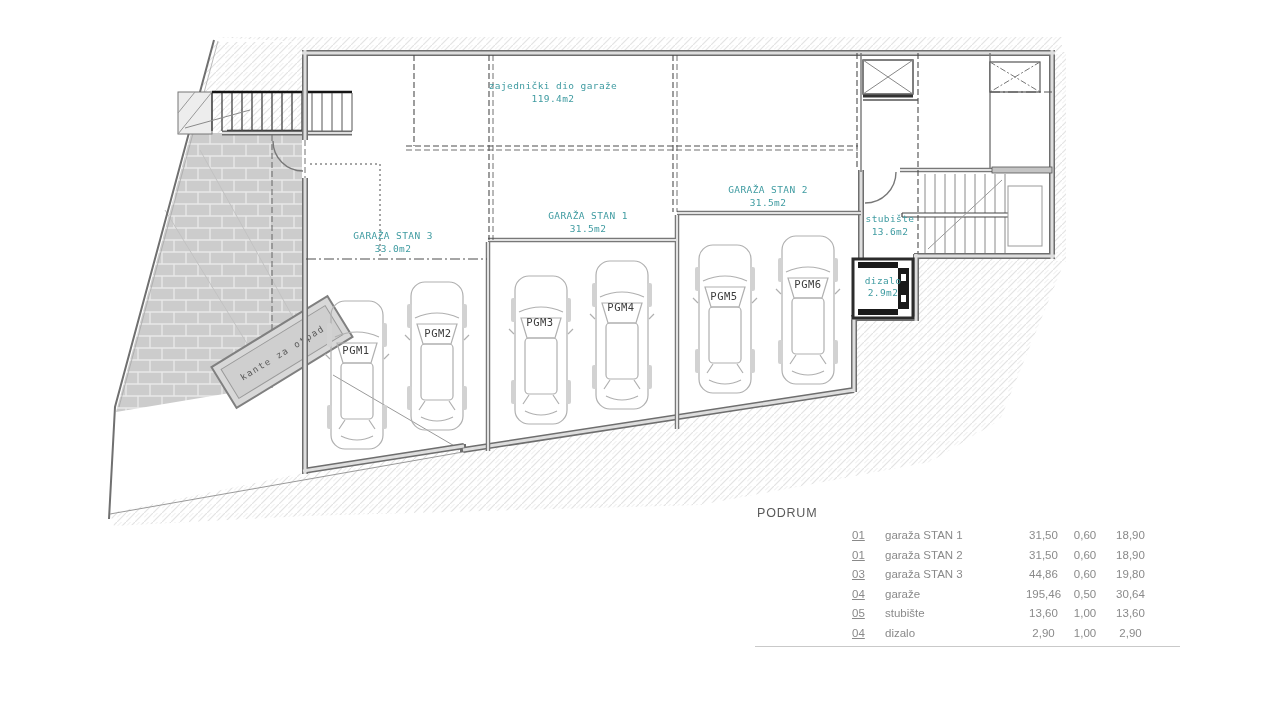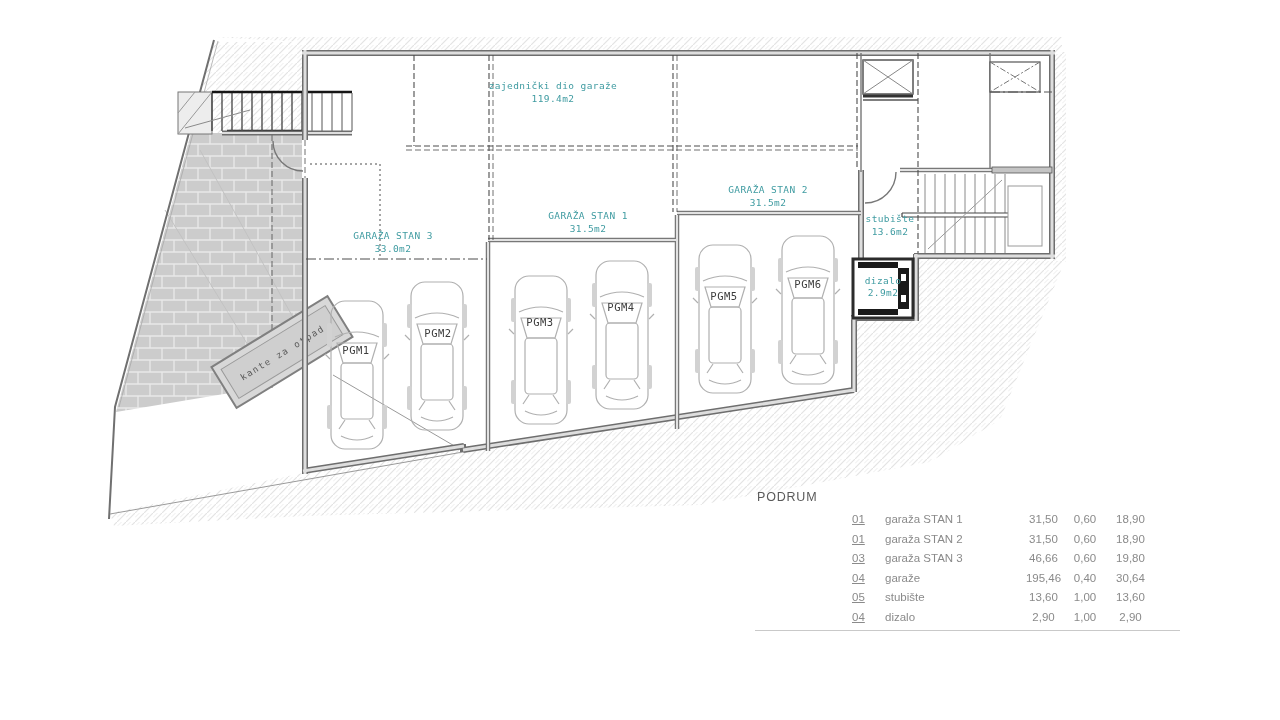--- a/index.html
+++ b/index.html
@@ -20,21 +20,21 @@
   .pi{fill:none;stroke:#e2e2e2;stroke-width:2;}
   .thin{fill:none;stroke:#777;stroke-width:1.4;}
   .dash{fill:none;stroke:#4d4d4d;stroke-width:1.1;stroke-dasharray:6 3;}
   .dash2{fill:none;stroke:#4d4d4d;stroke-width:.8;stroke-dasharray:6 3;}
   .dot{fill:none;stroke:#4d4d4d;stroke-width:1;stroke-dasharray:2 3;}
   .dashdot{fill:none;stroke:#4d4d4d;stroke-width:1;stroke-dasharray:10 3 2 3;}
   .carln{fill:none;stroke:#b0b0b0;stroke-width:1.2;}
 
   
   .tbl{position:absolute;left:755px;top:490px;width:425px;color:#8a8a8a;}
-  .tbl-head{font-size:12.5px;letter-spacing:.8px;color:#5a5a5a;margin:0 0 6px 2px;}
+  .tbl-head{font-size:12.5px;letter-spacing:.8px;color:#5a5a5a;margin:16px 0 6px 2px;}
   .trow{display:grid;grid-template-columns:130px 135px 47px 36px 55px;
         font-size:11.5px;line-height:19.5px;}
   .trow .num{padding-left:97px;text-decoration:underline;}
   .trow .v{text-align:center;}
   .tbl-rule{border-bottom:1px solid #c9c9c9;margin-top:3px;width:425px;}
 </style>
 </head>
 <body>
 
 <div class="stage">
@@ -214,29 +214,29 @@
   <div class="trow">
     <span class="num">01</span>
     <span>garaža STAN 2</span>
     <span class="v">31,50</span>
     <span class="v">0,60</span>
     <span class="v">18,90</span>
   </div>
   <div class="trow">
     <span class="num">03</span>
     <span>garaža STAN 3</span>
-    <span class="v">46,66</span>
+    <span class="v">44,86</span>
     <span class="v">0,60</span>
     <span class="v">19,80</span>
   </div>
   <div class="trow">
     <span class="num">04</span>
     <span>garaže</span>
     <span class="v">195,46</span>
-    <span class="v">0,40</span>
+    <span class="v">0,50</span>
     <span class="v">30,64</span>
   </div>
   <div class="trow">
     <span class="num">05</span>
     <span>stubište</span>
     <span class="v">13,60</span>
     <span class="v">1,00</span>
     <span class="v">13,60</span>
   </div>
   <div class="trow">

